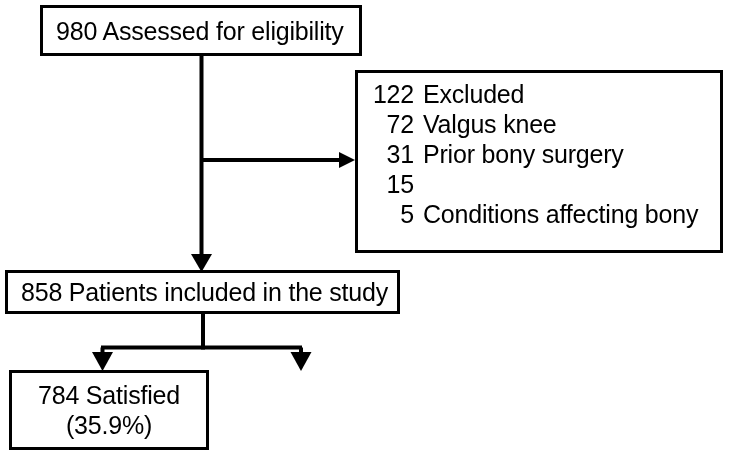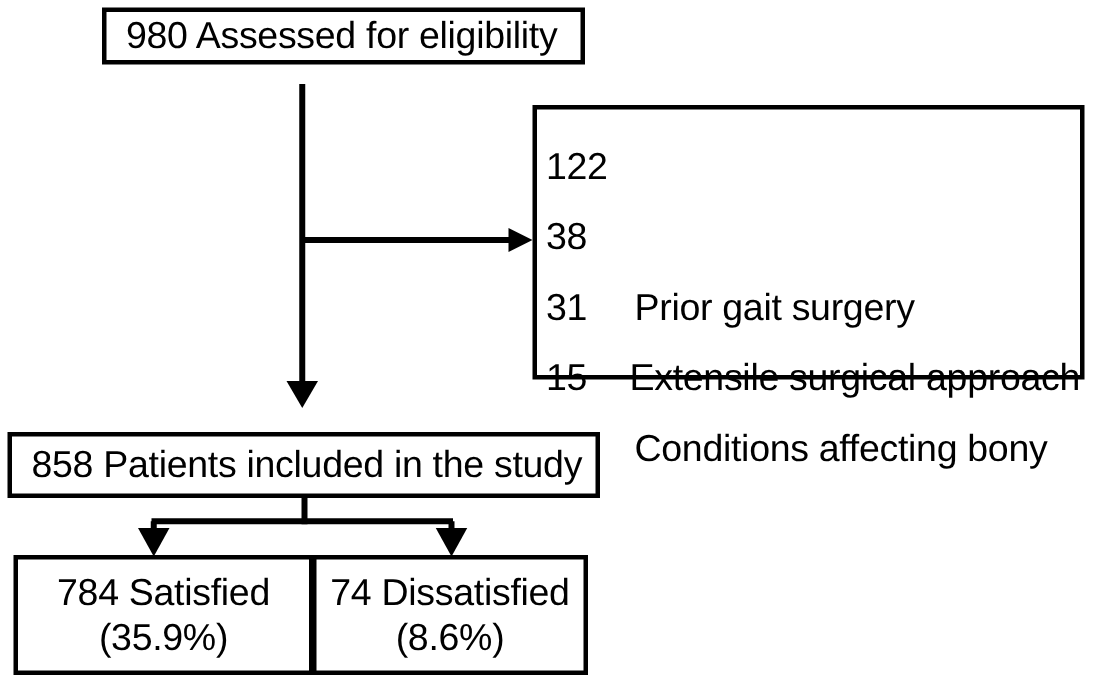--- a/index.html
+++ b/index.html
@@ -32,58 +32,57 @@
     font-size: 25px;
     line-height: 30px;
     letter-spacing: -0.2px;
   }
 
   
   #box-assessed {
     left: 40px;
     top: 5px;
     width: 322px;
-    height: 38px;
+    height: 51px;
     padding-left: 13px;
-    margin-left: 28px;
   }
 
   
   #box-excluded {
     left: 355px;
     top: 70px;
     width: 368px;
     height: 183px;
     padding-left: 6px;
     justify-content: flex-start;
     padding-top: 6px;
   }
   #box-excluded .box-line {
     display: flex;
     align-items: baseline;
   }
   .excl-num {
     display: inline-block;
     width: 50px;
+    text-align: right;
     font-size: 25px;
     line-height: 30px;
-    margin-top: 17px;
   }
   .excl-label {
     display: inline-block;
     padding-left: 9px;
     font-size: 25px;
     line-height: 30px;
     white-space: pre;
   }
 
   
   #box-included {
     left: 5px;
-    top: 288px;
+    top: 270px;
     width: 395px;
     height: 44px;
     padding-left: 13px;
   }
 
   
   #box-satisfied {
     left: 9px;
     top: 370px;
     width: 200px;
@@ -139,47 +138,44 @@
     <polygon points="301,371 290.5,352 311.5,352" fill="#000000"></polygon>
   </svg>
 
   <div class="box" id="box-assessed">
     <span class="box-line">980 Assessed for eligibility</span>
   </div>
 
   <div class="box" id="box-excluded">
     <div class="box-line">
       <span class="excl-num">122</span>
+      <span class="excl-label">Excluded</span>
     </div>
     <div class="box-line">
     </div>
     <div class="box-line">
-      <span class="excl-num">38</span>
+      <span class="excl-num">72</span>
+      <span class="excl-label">Valgus knee</span>
     </div>
     <div class="box-line">
       <span class="excl-num">31</span>
-      <span class="excl-label">Prior gait surgery</span>
+      <span class="excl-label">Prior bony surgery</span>
     </div>
     <div class="box-line">
       <span class="excl-num">15</span>
-      <span class="excl-label">Extensile surgical approach</span>
     </div>
     <div class="box-line">
       <span class="excl-num">5</span>
       <span class="excl-label">Conditions affecting bony</span>
     </div>
   </div>
 
   <div class="box" id="box-included">
     <span class="box-line">858 Patients included in the study</span>
   </div>
 
   <div class="box" id="box-satisfied">
     <span class="box-line">784 Satisfied</span>
     <span class="box-line">(35.9%)</span>
   </div>
 
-  <div class="box" id="box-dissatisfied">
-    <span class="box-line">74 Dissatisfied</span>
-    <span class="box-line">(8.6%)</span>
-  </div>
 
 </div>
 
 </body></html>

